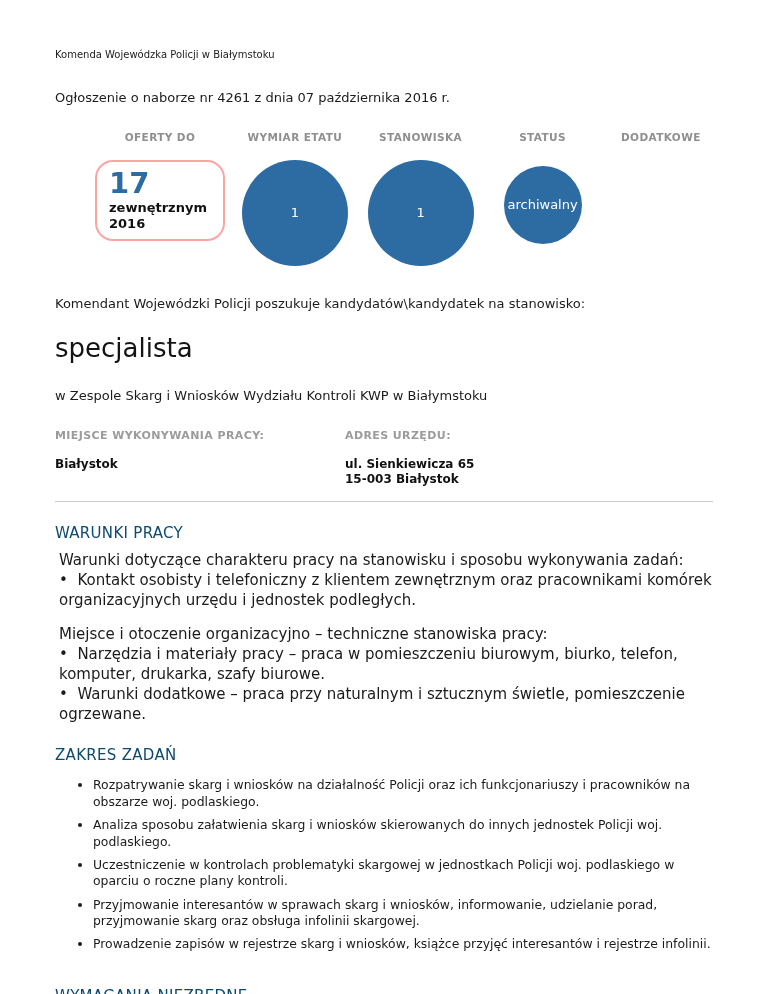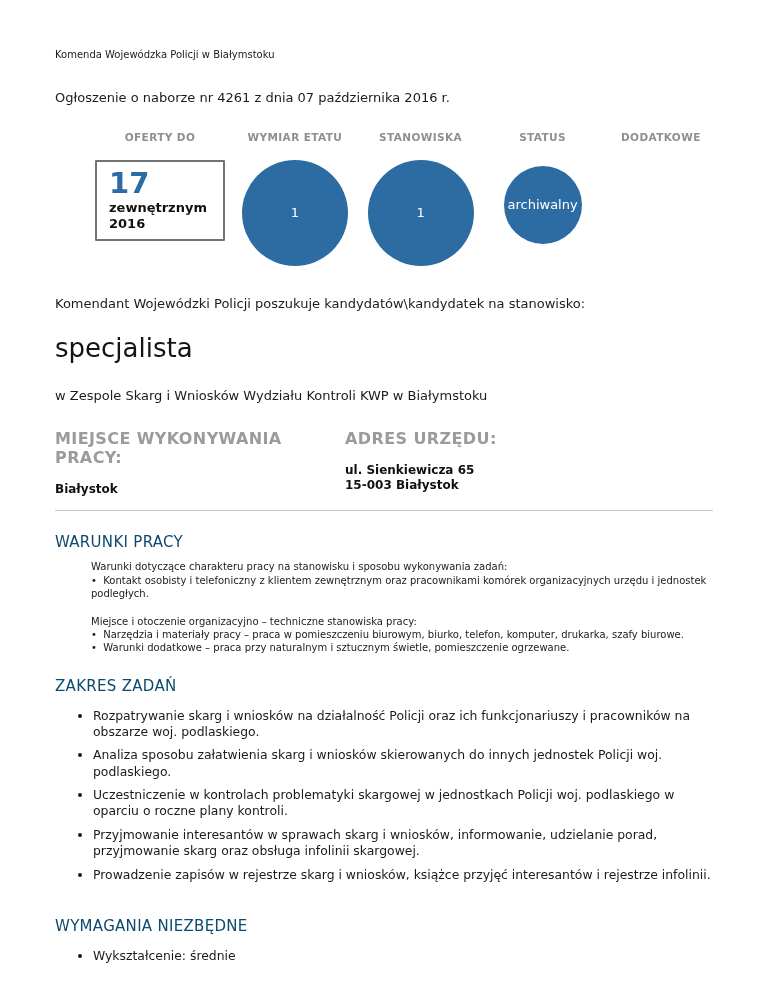--- a/index.html
+++ b/index.html
@@ -22,21 +22,21 @@
   .col-wymiar { width: 120px; }
   .col-stanowiska { width: 120px; }
   .col-status { width: 112px; }
   .col-dodatkowe { width: 112px; }
   .stat-label {
     font-size: 10.5px; font-weight: bold; color: #8f8f8f;
     letter-spacing: .4px; margin-bottom: 17px; white-space: nowrap;
   }
   .date-box {
     box-sizing: border-box; width: 130px; min-height: 78px;
-    border: 2px solid #737373; border-radius: 1px;
+    border: 2px solid #fca5a5; border-radius: 18px;
     padding: 6px 10px 8px 12px; align-self: flex-start;
   }
   .date-day { color: #2d6ba3; font-size: 29px; font-weight: bold; line-height: 1.05; }
   .date-month { font-size: 13px; font-weight: bold; color: #111; margin-top: 2px; }
   .date-year { font-size: 13px; font-weight: bold; color: #111; margin-top: 1px; }
   .circle {
     background: #2d6ba3; color: #ffffff; border-radius: 50%;
     display: flex; align-items: center; justify-content: center;
     font-size: 13px; text-align: center;
   }
@@ -46,32 +46,32 @@
   
   .intro { font-size: 13px; margin-top: 30px; }
   .position-title { font-size: 26px; font-weight: 400; color: #141414; margin-top: 22px; }
   .unit { font-size: 13px; margin-top: 25px; }
 
   
   .meta { display: flex; margin-top: 26px; }
   .meta-col-left { width: 290px; }
   .meta-col-right { flex: 1; }
   .meta-label {
-    font-size: 16px; font-weight: bold; color: #9b9b9b; letter-spacing: .4px;
+    font-size: 11px; font-weight: bold; color: #9b9b9b; letter-spacing: .4px;
   }
   .meta-value { font-size: 12px; font-weight: bold; color: #111; line-height: 1.3; }
   .meta-value.first { margin-top: 15px; }
   .divider { border: none; border-top: 1px solid #c9c9c9; margin: 13px 0 0 0; }
 
   
   .section-title {
     font-size: 15px; font-weight: 400; color: #0c4a6e;
     letter-spacing: .3px; margin: 22px 0 0 0;
   }
-  .section-body { margin-left: 36px; margin-top: 9px; font-size: 10px; line-height: 1.32; color: #1b1b1b; }
+  .section-body { margin-left: 4px; margin-top: 9px; font-size: 15px; line-height: 1.32; color: #1b1b1b; }
   .section-body p { margin: 0; }
   .section-body p.gap-above { margin-top: 15px; }
   .inline-bullet::before { content: "•\00a0\00a0"; }
   .bullet-list {
     margin: 13px 0 0 0; padding-left: 38px;
     font-size: 12.4px; line-height: 1.32; color: #1b1b1b;
   }
   .bullet-list li { margin-bottom: 7px; }
   .section.wymagania .section-title { margin-top: 34px; }
 </style>

